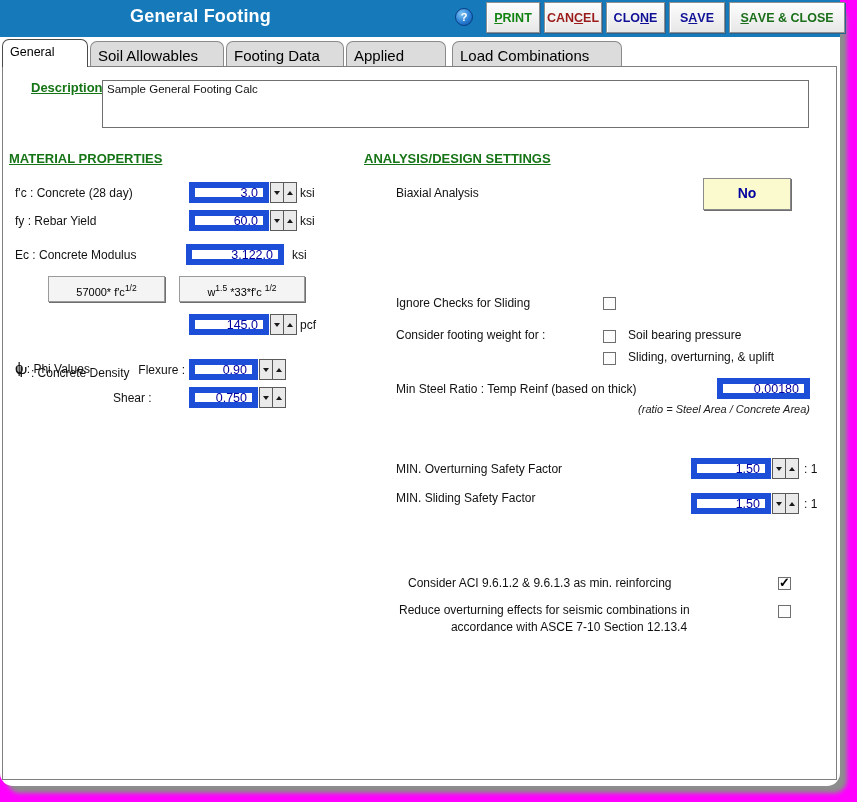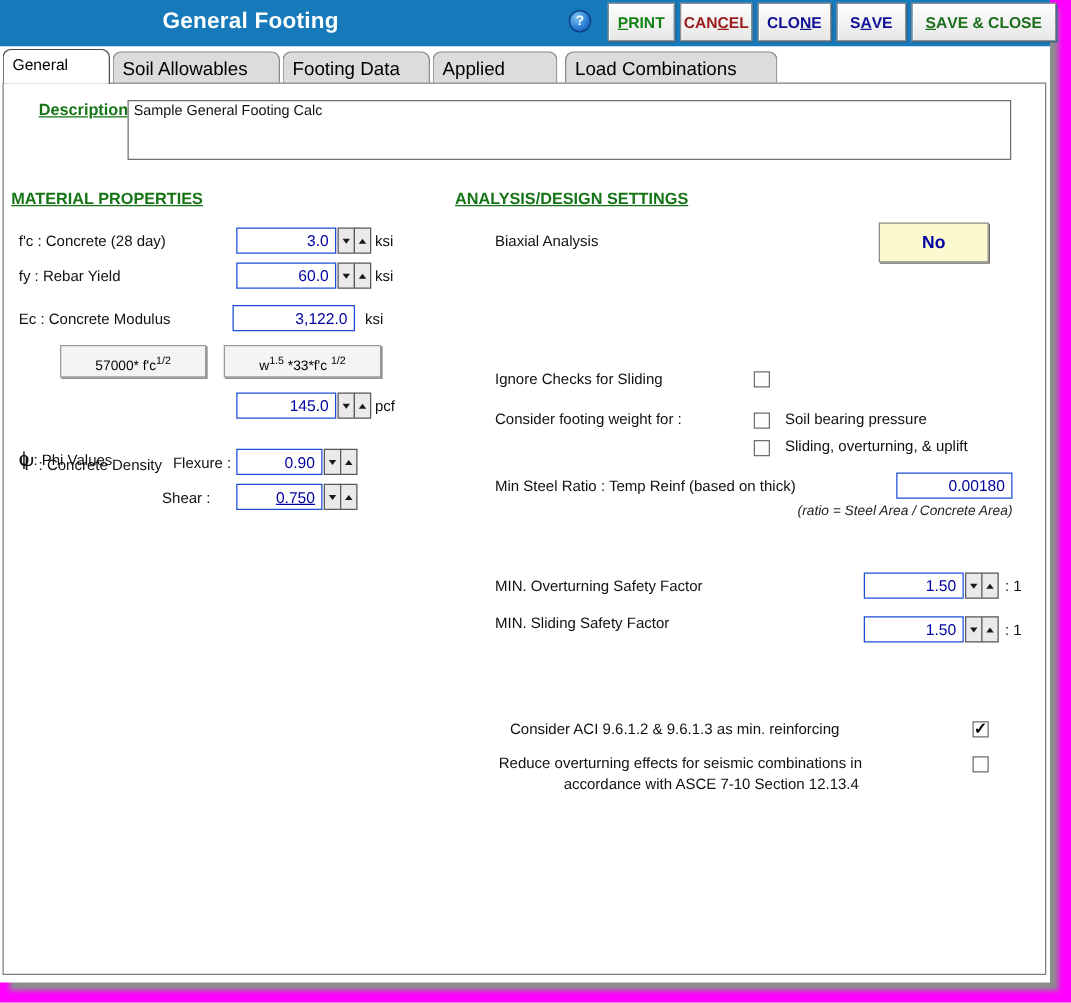--- a/index.html
+++ b/index.html
@@ -1,20 +1,20 @@
 <!DOCTYPE html>
 <html><head>
 <meta charset="utf-8">
 <style>
   * { margin:0; padding:0; box-sizing:border-box; }
   html,body { width:857px; height:802px; overflow:hidden; }
   body { background:#FF00FF; font-family:"Liberation Sans",sans-serif; font-size:12px; color:#000; position:relative; }
 
   .window { position:absolute; left:0; top:0; width:840px; height:786px; background:#fff;
-            box-shadow:7px 7px 4px #8d8d8d; }
+            box-shadow:7px 7px 4px #8d8d8d;border-radius:13px; }
 
   
   .titlebar { position:absolute; left:0; top:0; width:840px; height:37px; background:#1579BA; }
   .title-text { position:absolute; left:130px; top:6px; color:#fff; font-size:18px; font-weight:bold; letter-spacing:0.2px; }
   .help-icon { position:absolute; left:455px; top:8px; width:18px; height:18px; border-radius:50%;
                background:radial-gradient(circle at 35% 30%, #7fc4f4, #2a7fd4 55%, #0b4ea2);
                border:1px solid #0a3f85; color:#fff; font-size:11px; font-weight:bold;
                text-align:center; line-height:16px; cursor:pointer; }
   .tb-buttons { position:absolute; left:486px; top:2px; height:31px; display:flex; gap:4px; }
   .tb-btn { height:31px; background:linear-gradient(#fdfdfd,#e7e7e7); border:1px solid #8f8f8f;
@@ -30,21 +30,21 @@
   
   .panel { position:absolute; left:2px; top:66px; width:835px; height:714px; background:#fff; border:1px solid #7f7f7f; z-index:2; }
 
   .green-h { position:absolute; font-size:13px; font-weight:bold; color:#157415; text-decoration:underline; }
   .lbl { position:absolute; font-size:12px; color:#111; white-space:nowrap; }
   .sym { font-size:15px; }
 
   textarea.desc-box { position:absolute; left:99px; top:13px; width:707px; height:48px; border:1px solid #707070;
          font-family:"Liberation Sans",sans-serif; font-size:11.5px; padding:2px 4px; resize:none; color:#111; }
 
-  input.num-input { position:absolute; height:21px; border:1px solid #1d4ed8; background:#fff; color:#0000A0;
+  input.num-input { position:absolute; height:21px; border:6px solid #1d4ed8; background:#fff; color:#0000A0;
          font-family:"Liberation Sans",sans-serif; font-size:12.5px; text-align:right; padding-right:5px; }
 
   .spinner { position:absolute; display:flex; height:21px; }
   .spin-btn { width:14px; height:21px; border:1px solid #5a5a5a; background:#eaeaea;
               display:flex; align-items:center; justify-content:center; cursor:pointer; }
   .spin-btn + .spin-btn { margin-left:-1px; }
   .tri-down { width:0; height:0; border-left:3px solid transparent; border-right:3px solid transparent; border-top:4px solid #1a1a1a; }
   .tri-up   { width:0; height:0; border-left:3px solid transparent; border-right:3px solid transparent; border-bottom:4px solid #1a1a1a; }
 
   .formula-btn { position:absolute; height:26px; background:#f4f4f4; border:1px solid #9a9a9a;
@@ -140,21 +140,21 @@
     <span class="lbl" style="left:110px; top:296px; width:72px; text-align:right;">Flexure :</span>
     <input class="num-input" style="left: 186px; top: 292px; width: 69px;" value="0.90">
     <div class="spinner" style="left:256px; top:292px;">
       <span class="spin-btn">
           <i class="tri-down"></i>
         </span>
       <span class="spin-btn">
           <i class="tri-up"></i>
         </span>
     </div>
-    <span class="lbl" style="left:110px; top:324px; width:72px; text-align:center;">Shear :</span>
+    <span class="lbl" style="left:110px; top:324px; width:72px; text-align:left;">Shear :</span>
     <input class="num-input" style="left: 186px; top: 320px; width: 69px; text-decoration: underline;" value="0.750">
     <div class="spinner" style="left:256px; top:320px;">
       <span class="spin-btn">
           <i class="tri-down"></i>
         </span>
       <span class="spin-btn">
           <i class="tri-up"></i>
         </span>
     </div>
 

